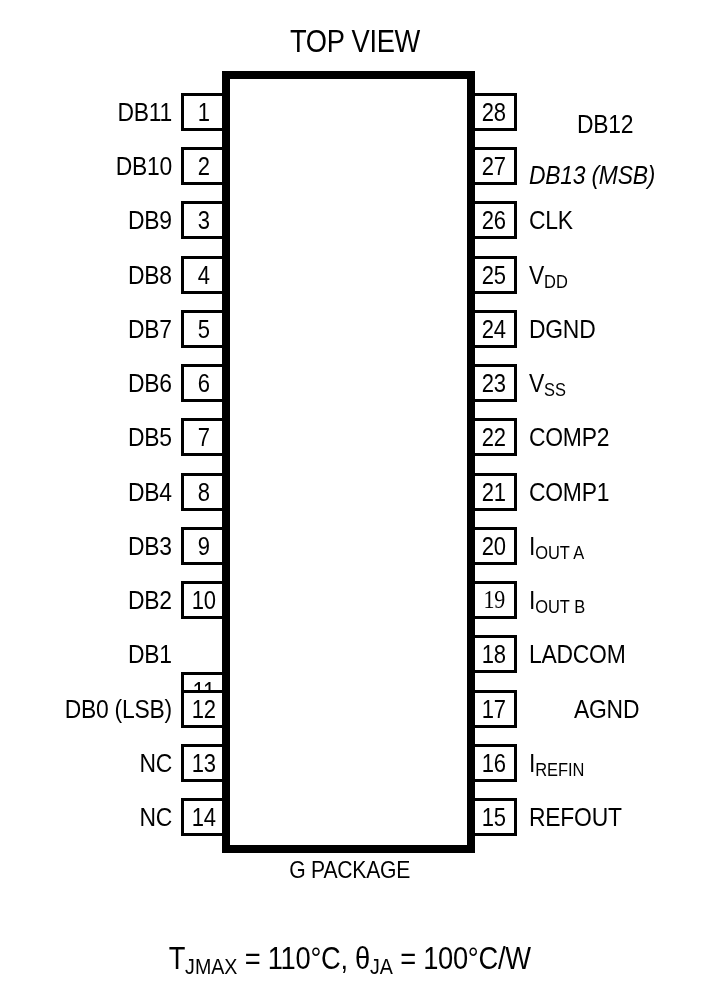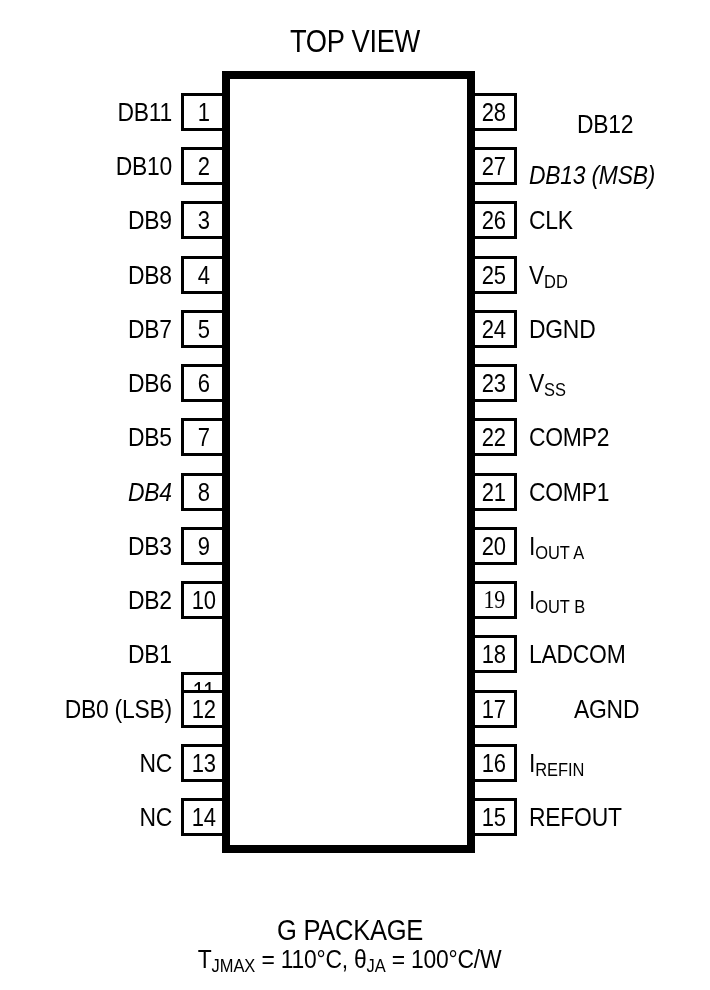--- a/index.html
+++ b/index.html
@@ -75,23 +75,23 @@
   }
   .pin-label.left  { left: 0;  width: 172px; text-align: right; }
   .pin-label.right { left: 529px; width: 181px; text-align: left; }
 
   .footer-line {
     position: absolute;
     left: 0;
     width: 700px;
     text-align: center;
   }
-  #package-line1 { top: 914px; font-size: 29px; line-height: 32px; }
+  #package-line1 { top: 854px; font-size: 24px; line-height: 32px; }
   #package-line2 { top: 906px; font-size: 29px; line-height: 32px; }
-  #package-line3 { top: 942px; font-size: 26px; line-height: 34px; }
+  #package-line3 { top: 942px; font-size: 31px; line-height: 34px; }
 </style>
 </head>
 <body>
 
 <div id="canvas">
 
   <div id="top-view-title">
     <span class="cond centered">TOP VIEW</span>
   </div>
 
@@ -106,21 +106,21 @@
       <div class="pin-label left" style="top: 201px;"><span class="cond from-right">DB9</span></div>
       <div class="pin-box left" style="top: 256px;"><span class="cond centered">4</span></div>
       <div class="pin-label left" style="top: 256px;"><span class="cond from-right">DB8</span></div>
       <div class="pin-box left" style="top: 310px;"><span class="cond centered">5</span></div>
       <div class="pin-label left" style="top: 310px;"><span class="cond from-right">DB7</span></div>
       <div class="pin-box left" style="top: 364px;"><span class="cond centered">6</span></div>
       <div class="pin-label left" style="top: 364px;"><span class="cond from-right">DB6</span></div>
       <div class="pin-box left" style="top: 418px;"><span class="cond centered">7</span></div>
       <div class="pin-label left" style="top: 418px;"><span class="cond from-right">DB5</span></div>
       <div class="pin-box left" style="top: 473px;"><span class="cond centered">8</span></div>
-      <div class="pin-label left" style="top: 473px; font-style: italic;"><span class="cond from-right">DB4</span></div>
+      <div class="pin-label left" style="top: 473px;"><span class="cond from-right">DB4</span></div>
       <div class="pin-box left" style="top: 527px;"><span class="cond centered">9</span></div>
       <div class="pin-label left" style="top: 527px;"><span class="cond from-right">DB3</span></div>
       <div class="pin-box left" style="top: 581px;"><span class="cond centered">10</span></div>
       <div class="pin-label left" style="top: 581px;"><span class="cond from-right">DB2</span></div>
       <div class="pin-box left" style="top: 635px; margin-top: 37px;"><span class="cond centered">11</span></div>
       <div class="pin-label left" style="top: 635px;"><span class="cond from-right">DB1</span></div>
       <div class="pin-box left" style="top: 690px;"><span class="cond centered">12</span></div>
       <div class="pin-label left" style="top: 690px;"><span class="cond from-right">DB0 (LSB)</span></div>
       <div class="pin-box left" style="top: 744px;"><span class="cond centered">13</span></div>
       <div class="pin-label left" style="top: 744px;"><span class="cond from-right">NC</span></div>

